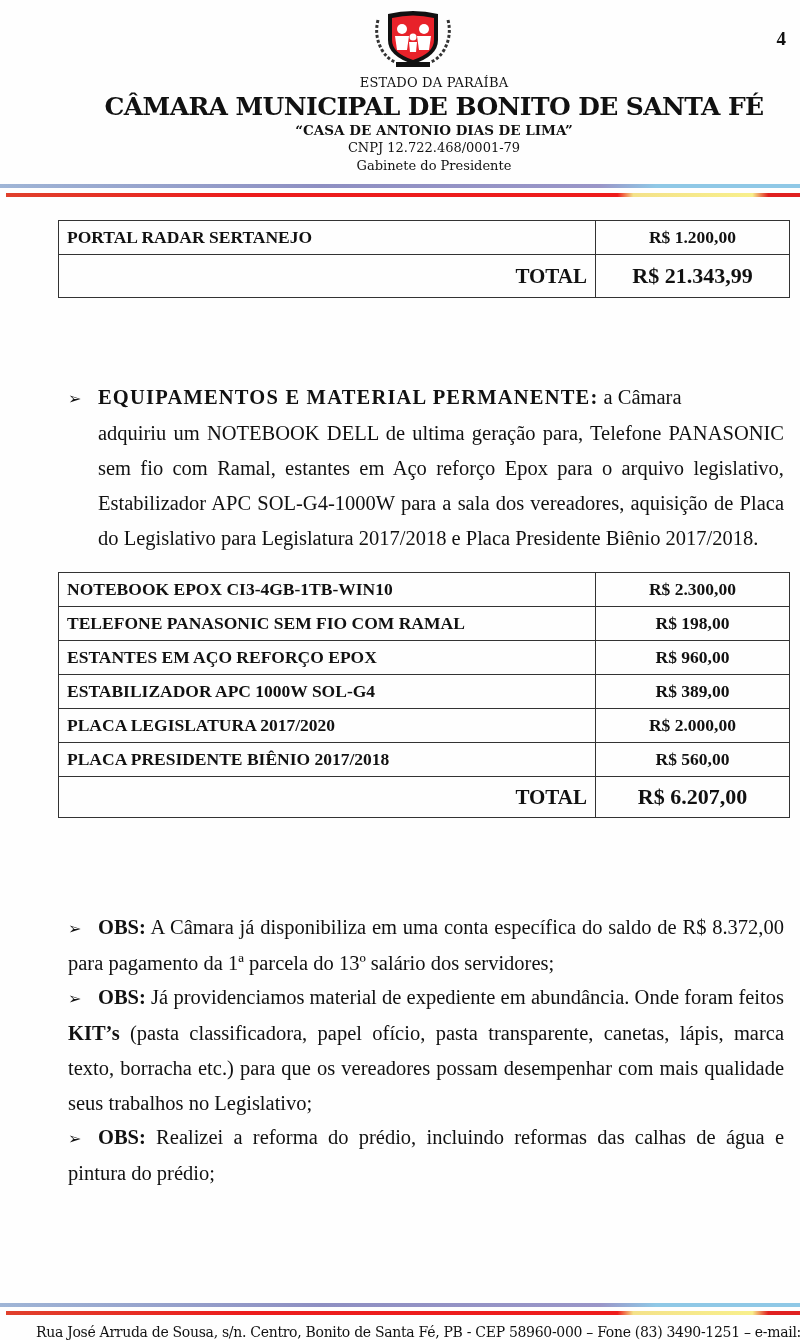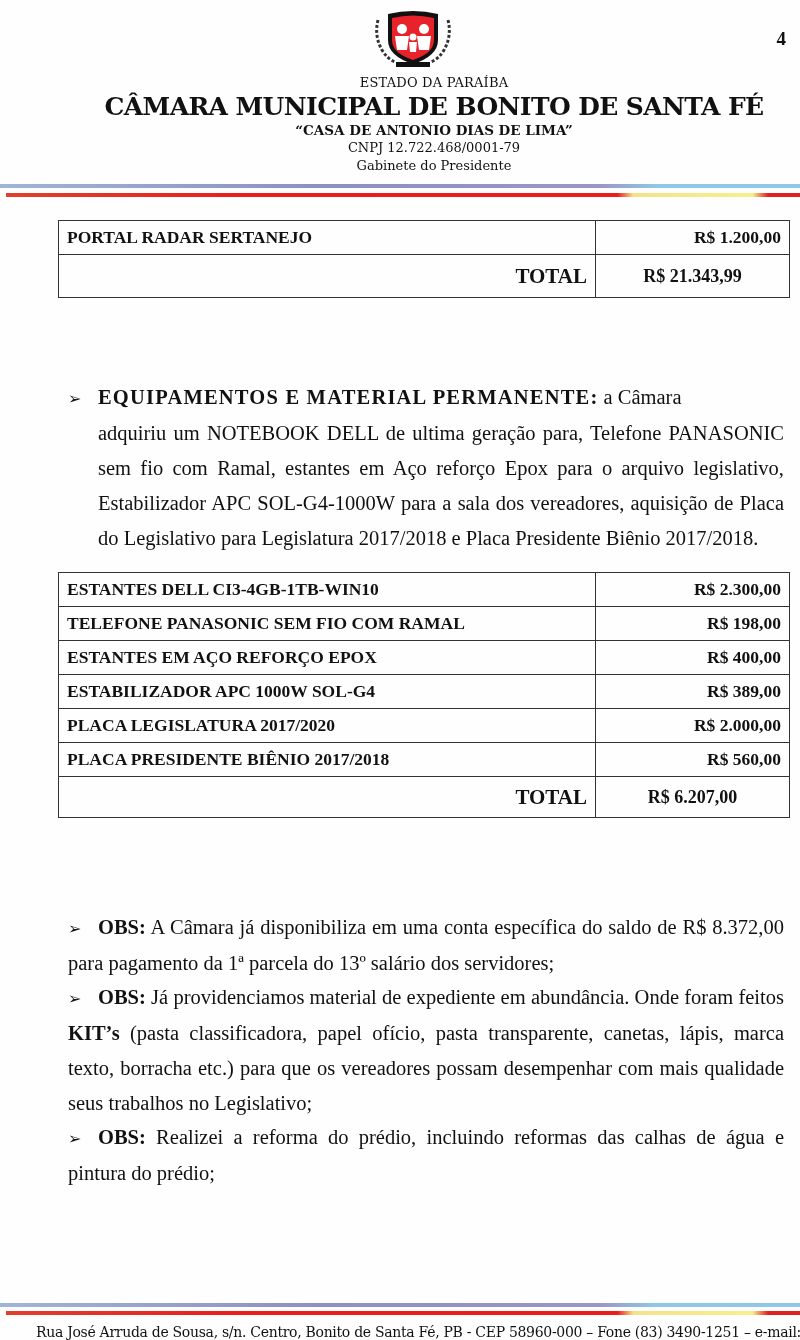--- a/index.html
+++ b/index.html
@@ -11,23 +11,23 @@
   .hdr { left:0; width:800px; text-align:center; }
   .h-state { top:75px; font-size:13px; padding-left:34px; font-family:"DejaVu Serif", serif; letter-spacing:0.2px; }
   .h-title { top:92px; font-size:25px; font-weight:bold; font-family:"DejaVu Serif", serif; letter-spacing:-0.6px; padding-left:34px; }
   .h-motto { top:122px; font-size:13.5px; font-weight:bold; font-family:"DejaVu Serif", serif; padding-left:34px; }
   .h-cnpj { top:140px; font-size:13px; font-family:"DejaVu Serif", serif; padding-left:34px; }
   .h-office { top:158px; font-size:13px; font-family:"DejaVu Serif", serif; padding-left:34px; }
   .stripe-blue { left:0; width:800px; height:4px; background:linear-gradient(90deg,#9fb5d6 0%,#8e8fc2 40%,#9a96c8 75%,#8fc8e6 82%,#8fc8e6 100%); }
   .stripe-red { left:6px; width:794px; height:4px; background:linear-gradient(90deg,#e0402c 0%,#ec1c1c 30%,#ee1b1b 77%,#f4e28a 79%,#f8ef8c 94%,#e02020 96%,#e02020 100%); }
   table.t { position:absolute; border-collapse:collapse; font-family:"Liberation Serif", serif; font-weight:bold; font-size:17.5px;border-radius:26px; }
   table.t td { border:1.5px solid #333; padding:0 8px; height:33px; vertical-align:middle; }
-  table.t td.v { text-align:right; }
+  table.t td.v { text-align:center; }
   table.t td.tot { text-align:right; font-size:21px; }
-  table.t td.totv { text-align:center; font-size:18px; }
+  table.t td.totv { text-align:center; font-size:22px; }
   .para { left:68px; width:716px; font-size:20.5px; line-height:35px; text-align:justify;margin-top:48px; }
   .para .arrow { display:inline-block; width:30px; font-family:"DejaVu Sans", sans-serif; font-size:16px; }
   .para .ind { display:block; padding-left:30px; }
   .footer { left:36px; top:1324px; font-size:14px; font-family:"DejaVu Serif", serif; letter-spacing:-0.3px; white-space:nowrap; }
   .footer .email-u { text-decoration:underline; }
   .footer .email-d { color:#3a9ad8; text-decoration:underline; }
 </style>
 </head>
 <body>
 
@@ -72,30 +72,30 @@
   </table>
 
 <div class="abs para" style="top:332px;">
   <span class="arrow">➢</span><b style="letter-spacing:1.2px;">EQUIPAMENTOS E MATERIAL PERMANENTE:</b><span> a Câmara</span>
   <span class="ind">adquiriu um NOTEBOOK DELL de ultima geração para, Telefone PANASONIC sem fio com Ramal, estantes em Aço reforço Epox para o arquivo legislativo, Estabilizador APC SOL-G4-1000W para a sala dos vereadores, aquisição de Placa do Legislativo para Legislatura 2017/2018 e Placa Presidente Biênio 2017/2018.</span>
 </div>
 
 <table class="t" style="left:58px; top:572px; width:732px;">
   <tbody>
       <tr>
-    <td style="width:520px;">ESTANTES DELL CI3-4GB-1TB-WIN10</td>
+    <td style="width:520px;">NOTEBOOK EPOX CI3-4GB-1TB-WIN10</td>
     <td class="v">R$ 2.300,00</td>
   </tr>
   <tr>
     <td>TELEFONE PANASONIC SEM FIO COM RAMAL</td>
     <td class="v">R$ 198,00</td>
   </tr>
   <tr>
     <td>ESTANTES EM AÇO REFORÇO EPOX</td>
-    <td class="v">R$ 400,00</td>
+    <td class="v">R$ 960,00</td>
   </tr>
   <tr>
     <td>ESTABILIZADOR APC 1000W SOL-G4</td>
     <td class="v">R$ 389,00</td>
   </tr>
   <tr>
     <td>PLACA LEGISLATURA 2017/2020</td>
     <td class="v">R$ 2.000,00</td>
   </tr>
   <tr>

